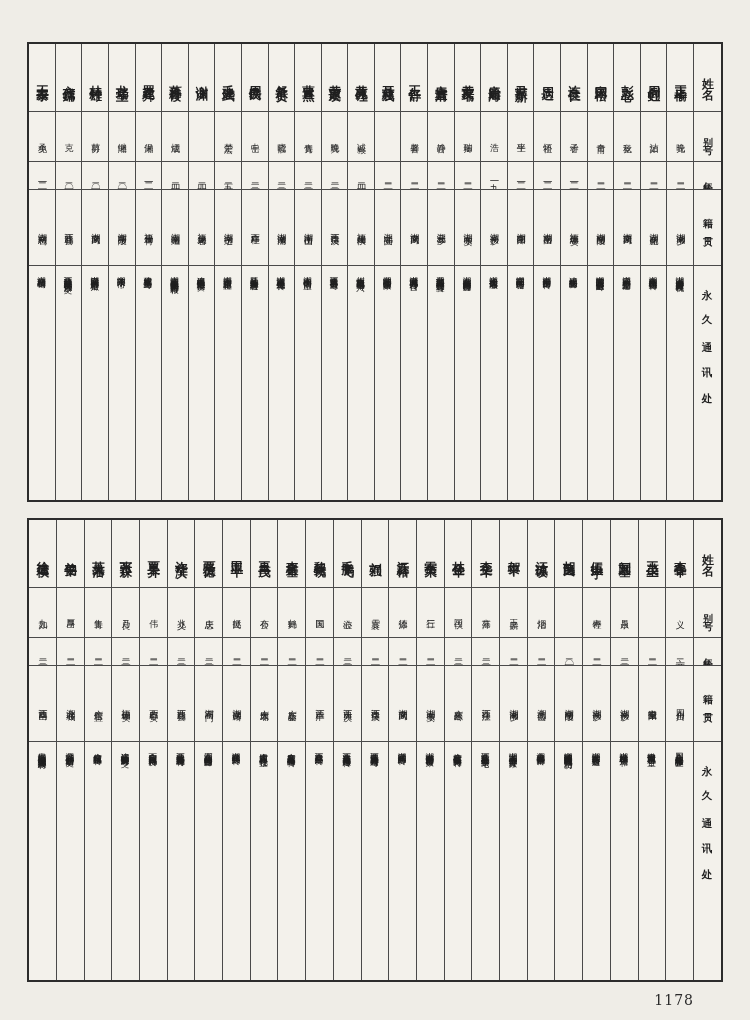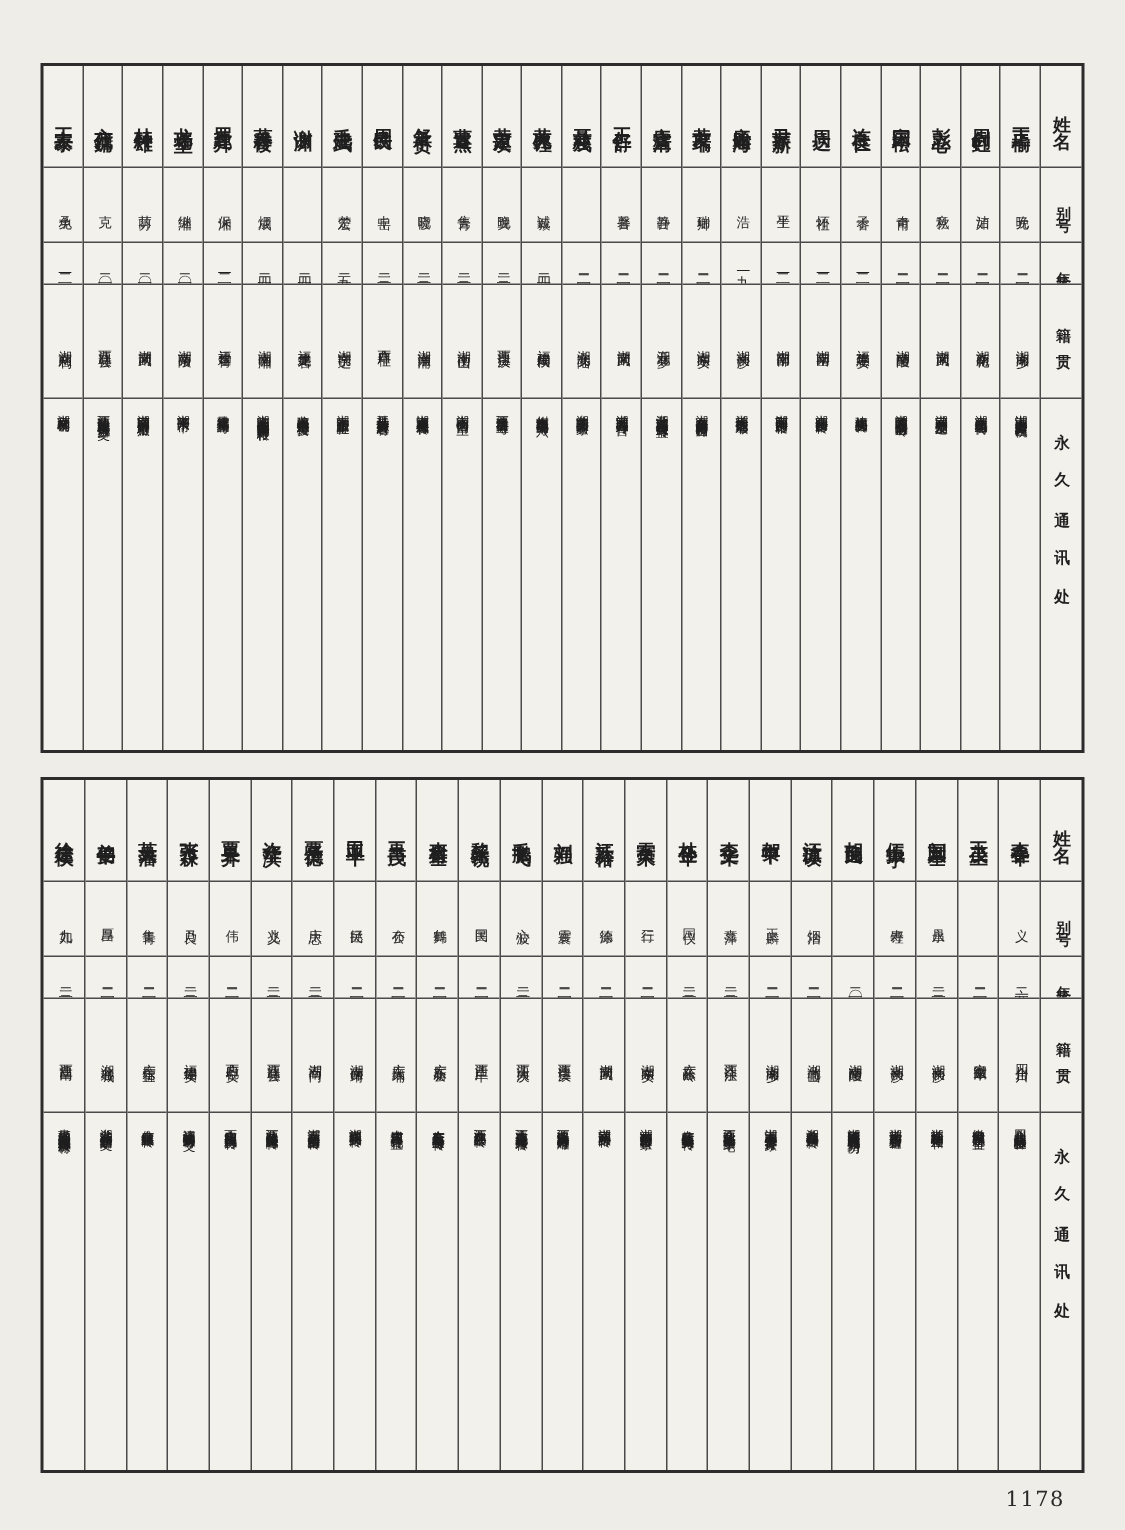--- a/index.html
+++ b/index.html
@@ -43,21 +43,21 @@
   .age    { font-size:9.5px; letter-spacing:1px; }
   .native { font-size:9px;  letter-spacing:1px; line-height:13px; }
   .addr   { font-size:8.5px; line-height:12px; letter-spacing:0.5px; max-height:100%; }
   .hlabel { font-weight:700; }
   .h-name   { font-size:12px; letter-spacing:10px; }
   .h-alias  { font-size:10px; letter-spacing:8px; }
   .h-age    { font-size:9.5px; letter-spacing:2px; }
   .h-native { font-size:10px; letter-spacing:18px; }
   .h-addr   { font-size:10.5px; letter-spacing:26px; padding-top:10px; }
   .pageno {
-    position:absolute; right:40px; bottom:12px;
+    position:absolute; right:56px; bottom:12px;
     font-family:"DejaVu Serif", serif;
     font-size:14px; letter-spacing:1px; color:#2a2a2a;
   }
 </style>
 </head>
 <body>
 
 <div class="sheet">
 
   <div class="dir-table t-top">

